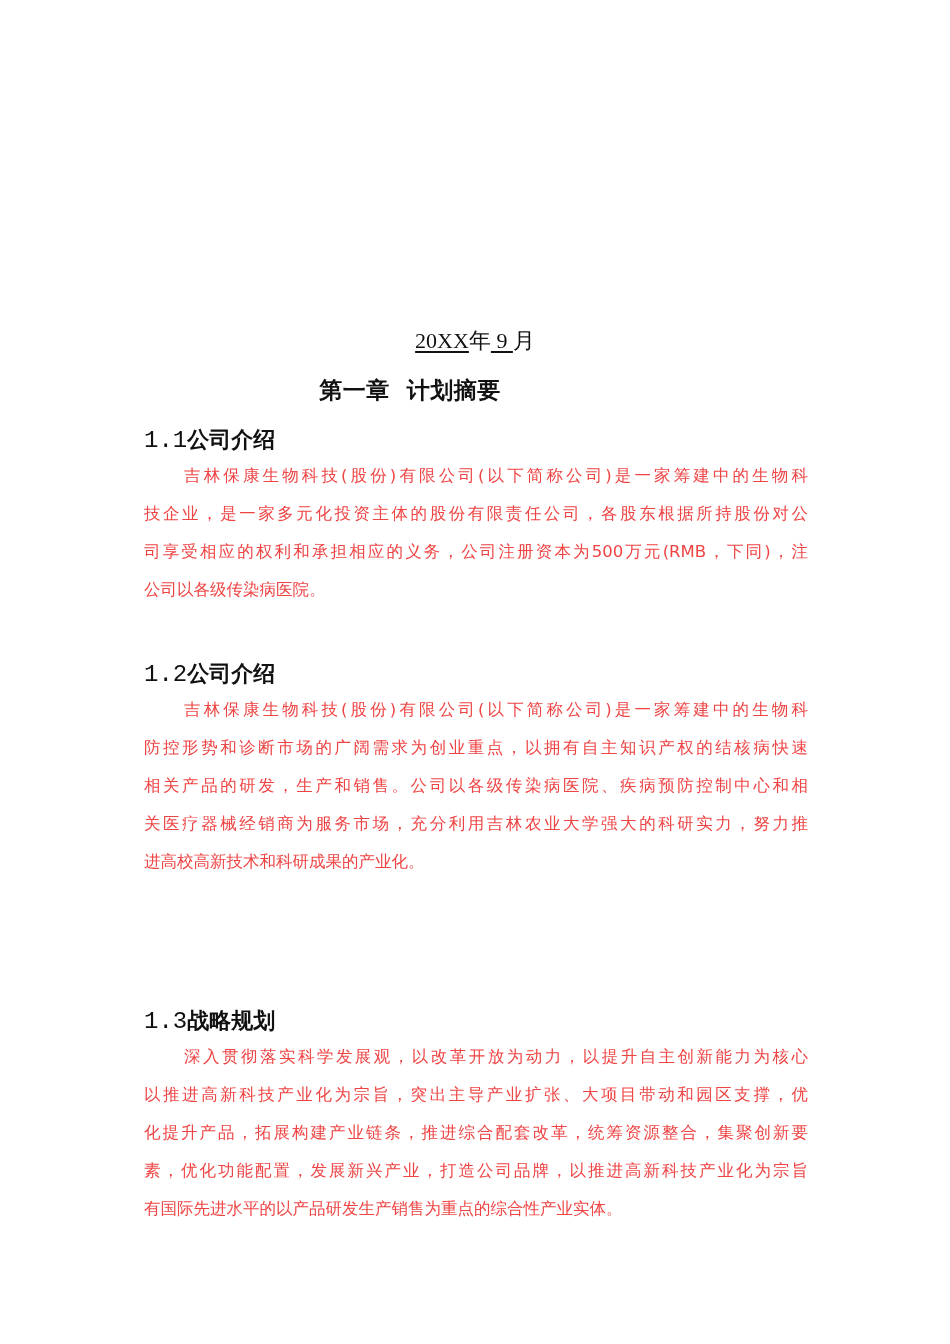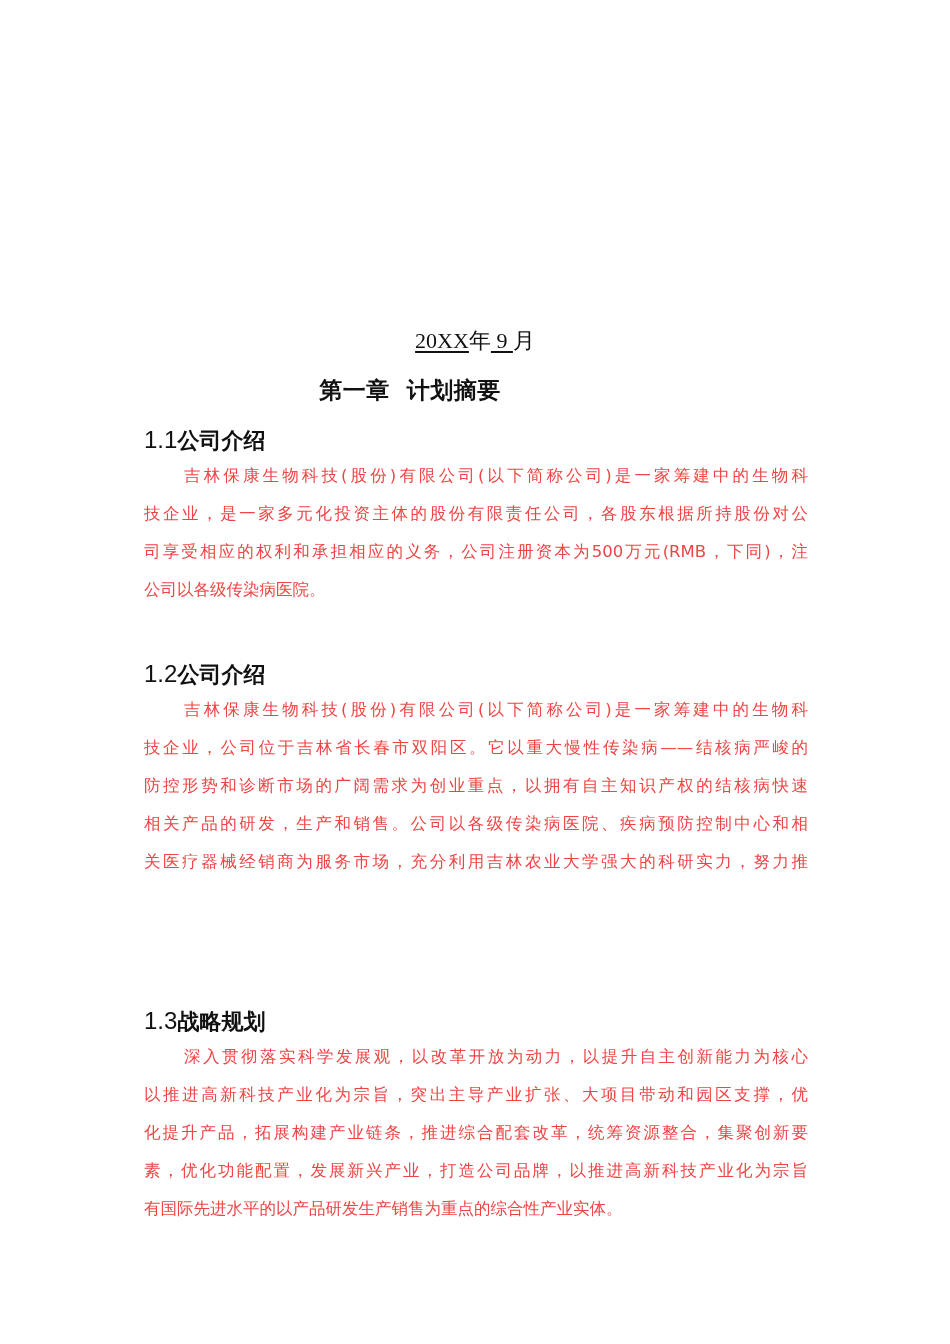--- a/index.html
+++ b/index.html
@@ -55,21 +55,21 @@
     }
     .section-heading {
       font-size: 22px;
       line-height: 32px;
       font-weight: bold;
       font-family: "DejaVu Sans", "Liberation Sans", sans-serif;
       margin: 0;
       white-space: nowrap;
     }
     .section-heading .num {
-      font-family: Liberation Sans, sans-serif;
+      font-family: Liberation Mono, monospace;
       font-weight: normal;
       font-size: 24px;
     }
     .para {
       margin: 0;
       font-size: 16.5px;
       line-height: 38px;
       font-family: "DejaVu Sans", "Liberation Sans", sans-serif;
       font-weight: normal;
       color: #ef4444;
@@ -109,24 +109,24 @@
       <span class="line">技企业，是一家多元化投资主体的股份有限责任公司，各股东根据所持股份对公</span>
       <span class="line">司享受相应的权利和承担相应的义务，公司注册资本为500万元(RMB，下同)，注</span>
       <span class="line last">公司以各级传染病医院。</span>
     </p>
   </div>
 
   <div class="section" id="sec-2">
     <h2 class="section-heading"><span class="num">1.2</span><span>公司介绍</span></h2>
     <p class="para">
       <span class="line first">吉林保康生物科技(股份)有限公司(以下简称公司)是一家筹建中的生物科</span>
-      <span class="line">技企业，公司位于吉林省长春市双阳区。它以重大慢性传染病——结核病严峻的</span>
       <span class="line">防控形势和诊断市场的广阔需求为创业重点，以拥有自主知识产权的结核病快速</span>
       <span class="line">相关产品的研发，生产和销售。公司以各级传染病医院、疾病预防控制中心和相</span>
       <span class="line">关医疗器械经销商为服务市场，充分利用吉林农业大学强大的科研实力，努力推</span>
+      <span class="line last">进高校高新技术和科研成果的产业化。</span>
     </p>
   </div>
 
   <div class="section" id="sec-3">
     <h2 class="section-heading"><span class="num">1.3</span><span>战略规划</span></h2>
     <p class="para">
       <span class="line first">深入贯彻落实科学发展观，以改革开放为动力，以提升自主创新能力为核心</span>
       <span class="line">以推进高新科技产业化为宗旨，突出主导产业扩张、大项目带动和园区支撑，优</span>
       <span class="line">化提升产品，拓展构建产业链条，推进综合配套改革，统筹资源整合，集聚创新要</span>
       <span class="line">素，优化功能配置，发展新兴产业，打造公司品牌，以推进高新科技产业化为宗旨</span>

